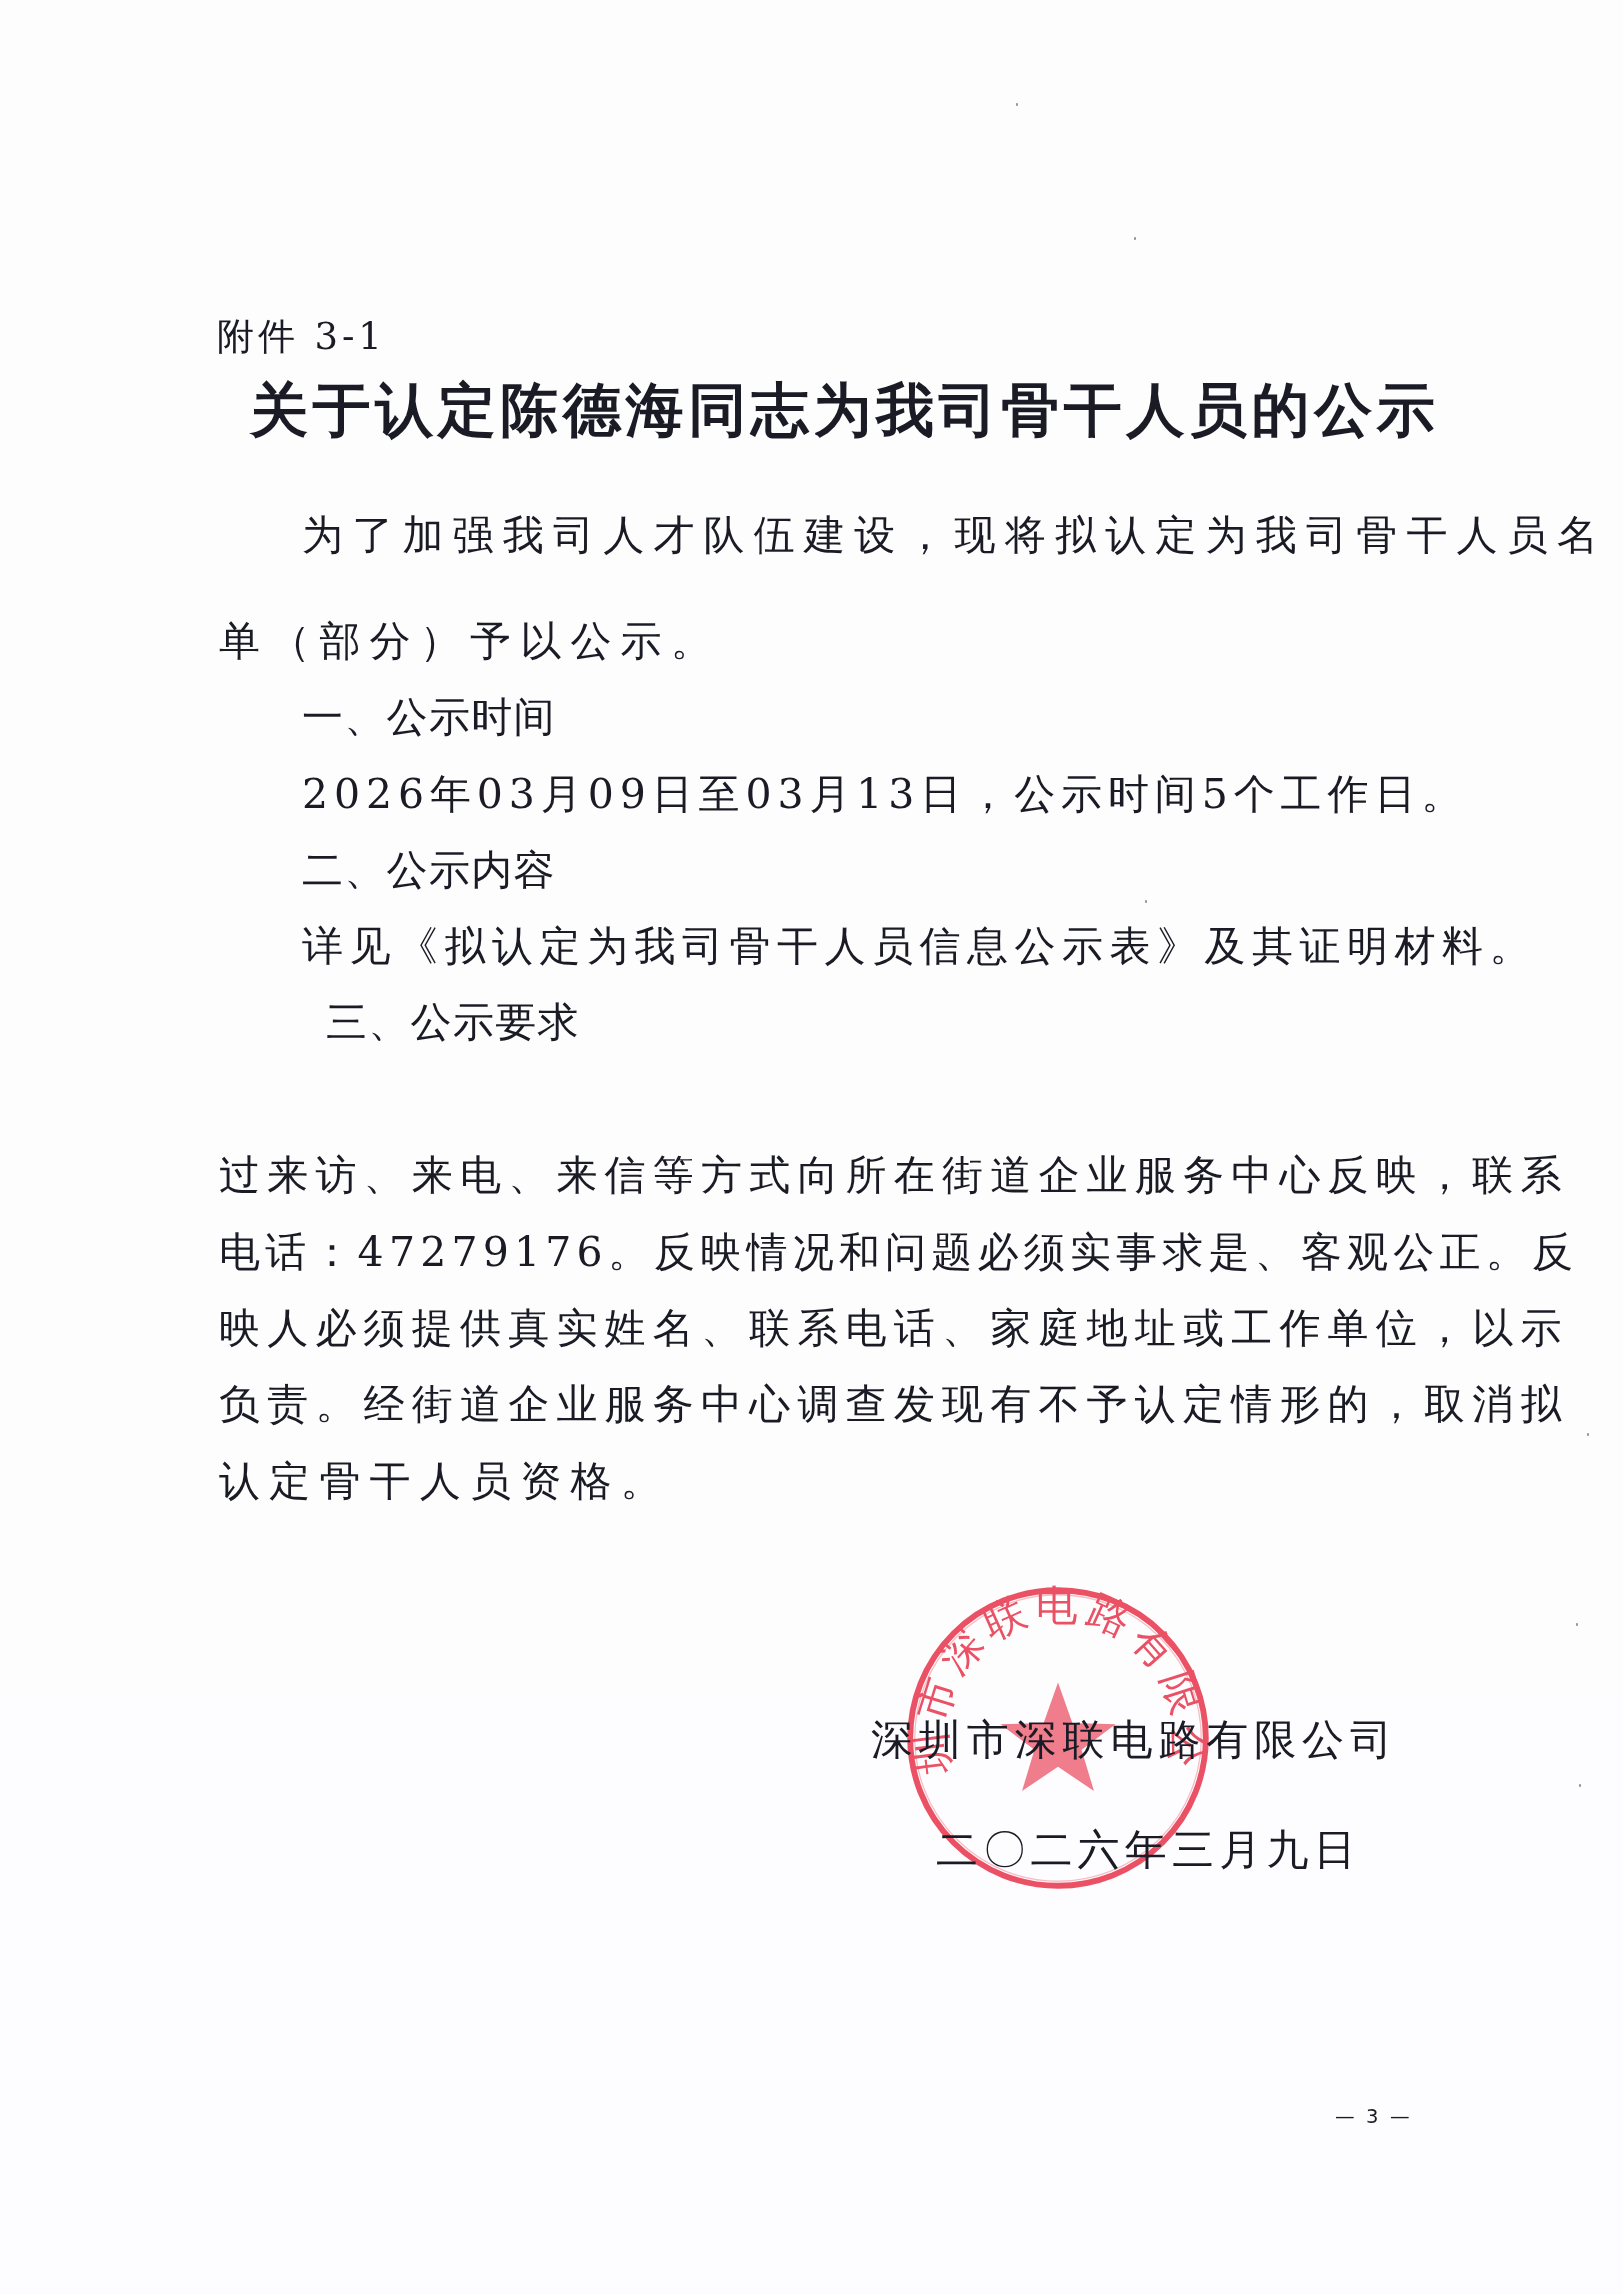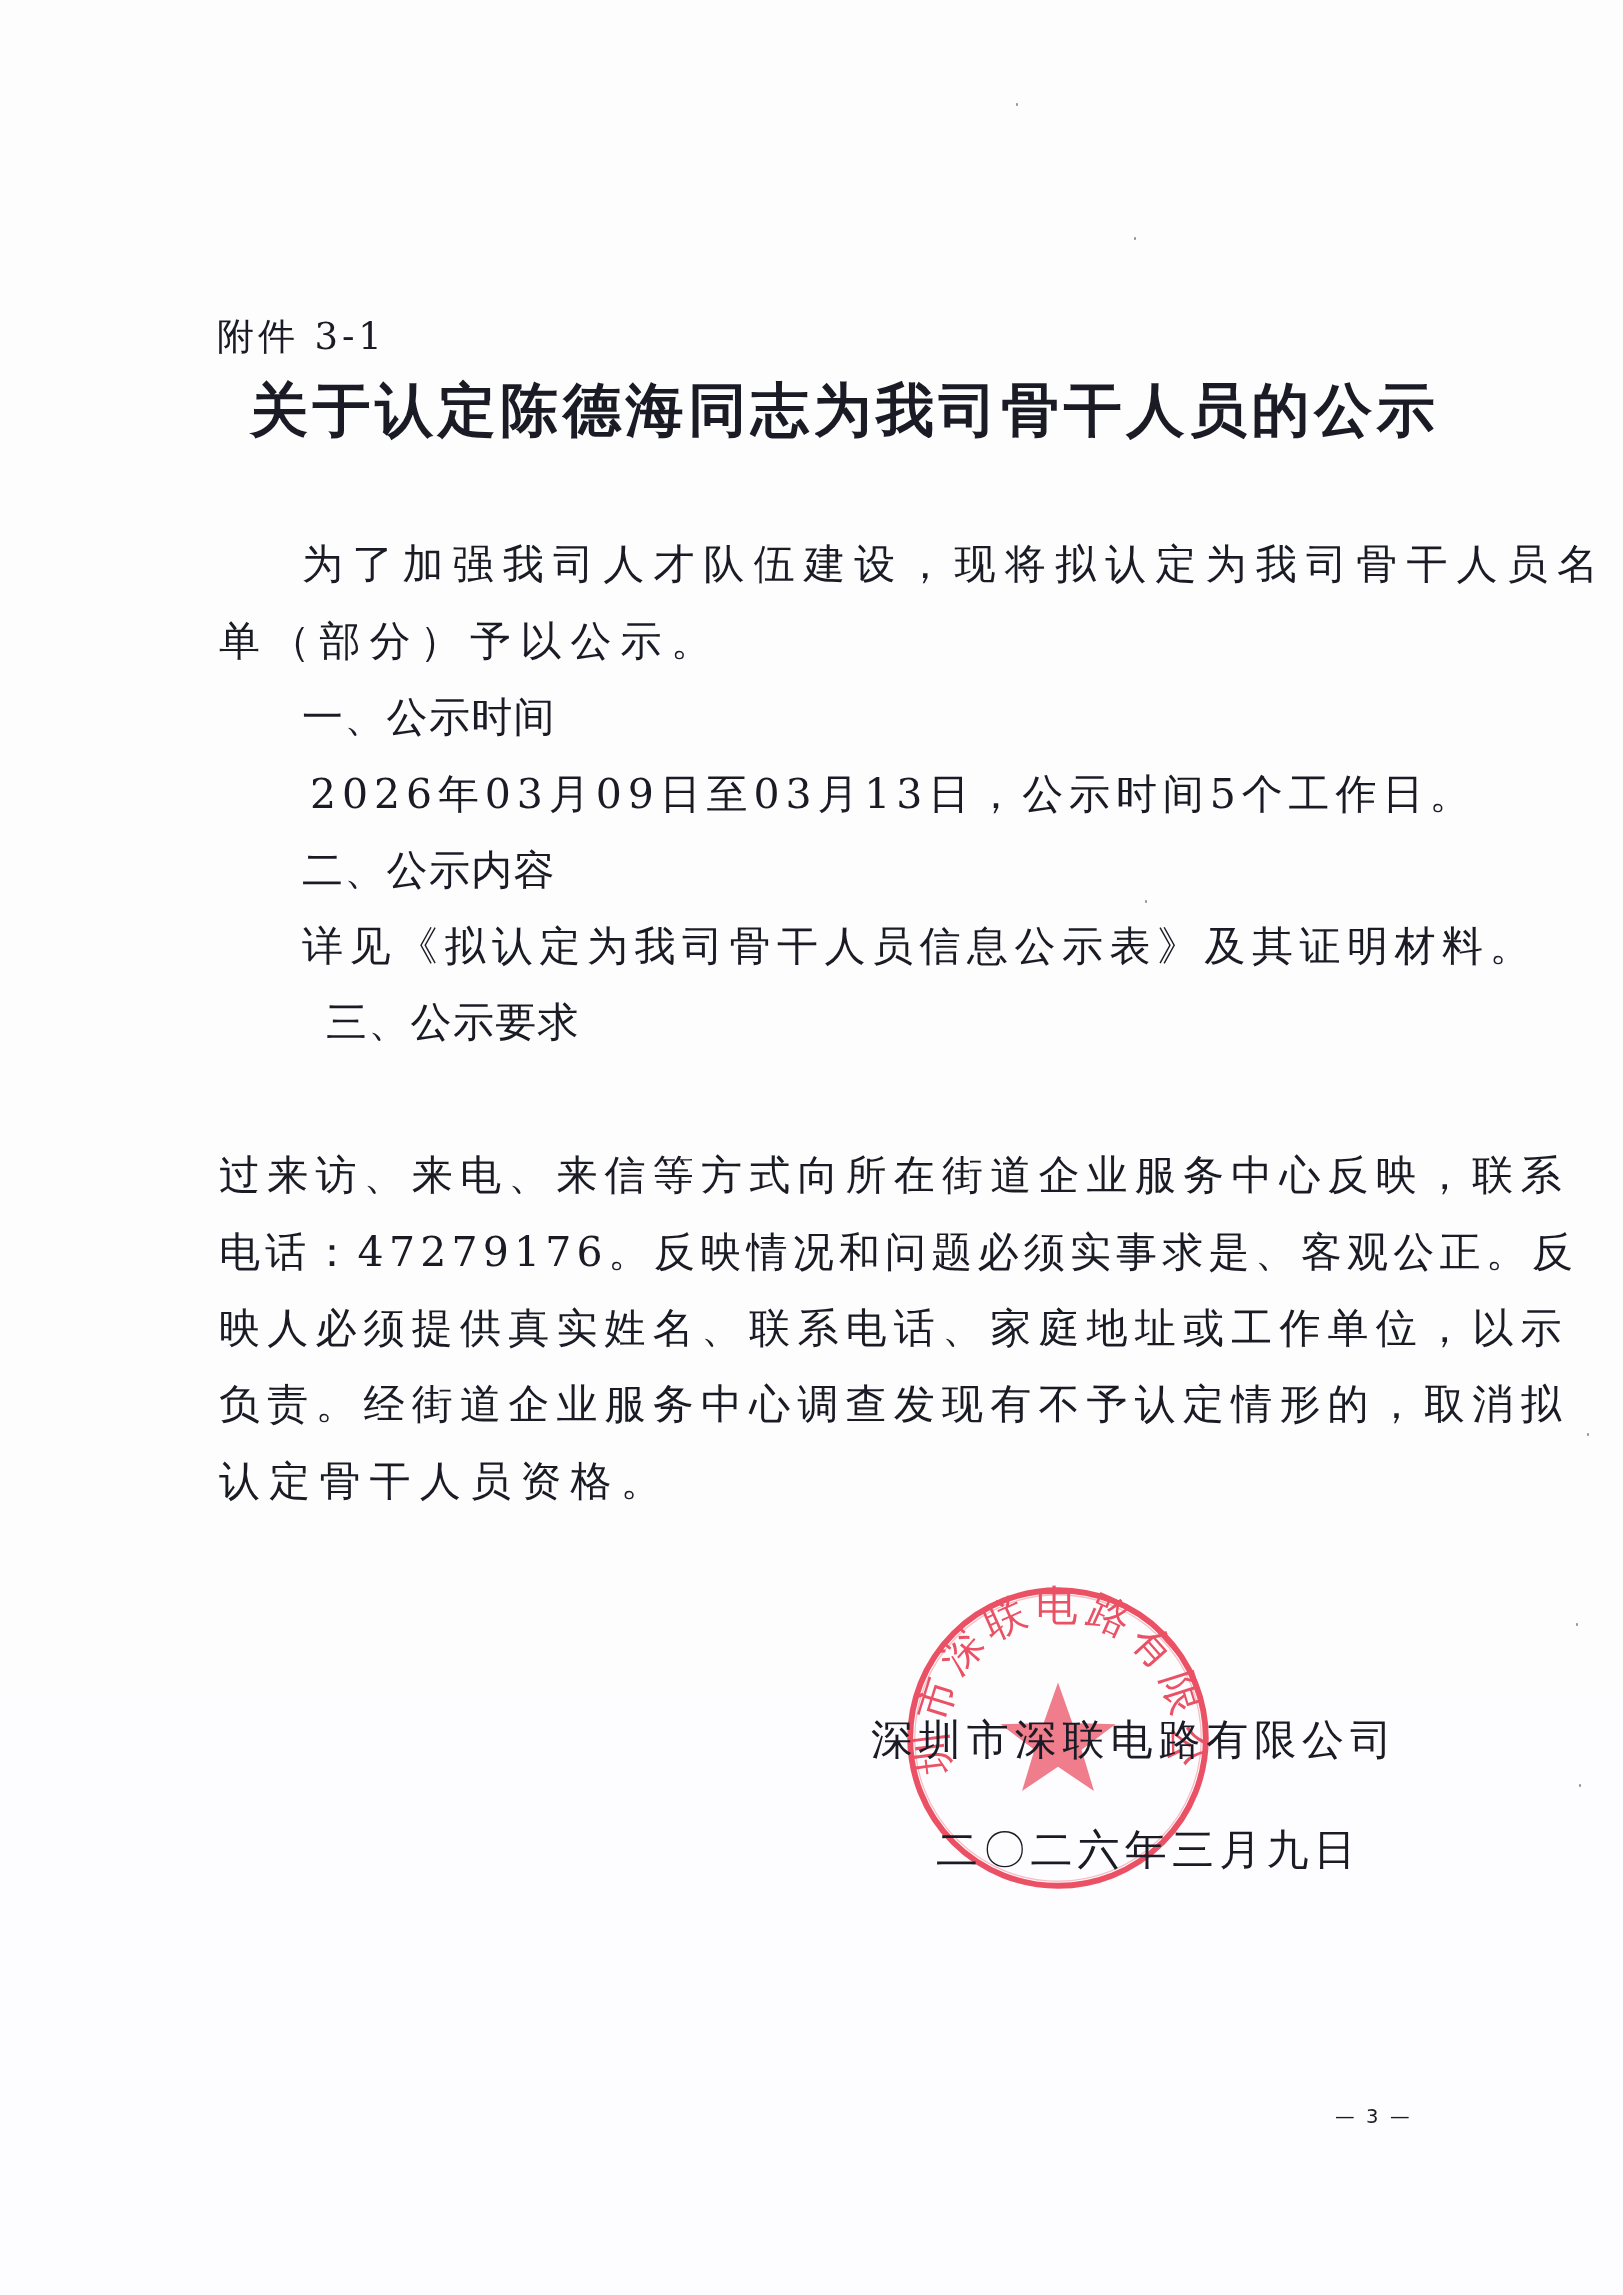--- a/index.html
+++ b/index.html
@@ -99,25 +99,25 @@
   </style>
 </head>
 <body>
 
 <div class="page">
 
   <div class="attachment-label serif">附件 3-1</div>
 
   <div class="doc-title serif">关于认定陈德海同志为我司骨干人员的公示</div>
 
-  <div class="line body serif" style="left:302px; top:538px;text-align:right;">为了加强我司人才队伍建设，现将拟认定为我司骨干人员名</div>
+  <div class="line body serif" style="left:302px; top:509px;text-align:right;">为了加强我司人才队伍建设，现将拟认定为我司骨干人员名</div>
   <div class="line body serif" style="left:219px; top:615px;">单（部分）予以公示。</div>
 
   <div class="line heading sans" style="left:302px; top:691px;">一、公示时间</div>
-  <div class="line body serif" style="left:310px; top:768px; letter-spacing:5.9px;text-align:right;">2026年03月09日至03月13日，公示时间5个工作日。</div>
+  <div class="line body serif" style="left:302px; top:768px; letter-spacing:5.9px;text-align:right;">2026年03月09日至03月13日，公示时间5个工作日。</div>
 
   <div class="line heading sans" style="left:302px; top:844px;">二、公示内容</div>
   <div class="line body serif" style="left:302px; top:920px; letter-spacing:6.5px;">详见《拟认定为我司骨干人员信息公示表》及其证明材料。</div>
 
   <div class="line heading sans" style="left:302px; top:996px;margin-left:24px;">三、公示要求</div>
   <div class="line body serif" style="left:219px; top:1149px; letter-spacing:7.2px;">过来访、来电、来信等方式向所在街道企业服务中心反映，联系</div>
   <div class="line body serif" style="left:219px; top:1226px; letter-spacing:5.2px;">电话：47279176。反映情况和问题必须实事求是、客观公正。反</div>
   <div class="line body serif" style="left:219px; top:1302px; letter-spacing:7.2px;">映人必须提供真实姓名、联系电话、家庭地址或工作单位，以示</div>
   <div class="line body serif" style="left:219px; top:1378px; letter-spacing:7.2px;">负责。经街道企业服务中心调查发现有不予认定情形的，取消拟</div>
   <div class="line body serif" style="left:219px; top:1455px; letter-spacing:9.2px;">认定骨干人员资格。</div>

